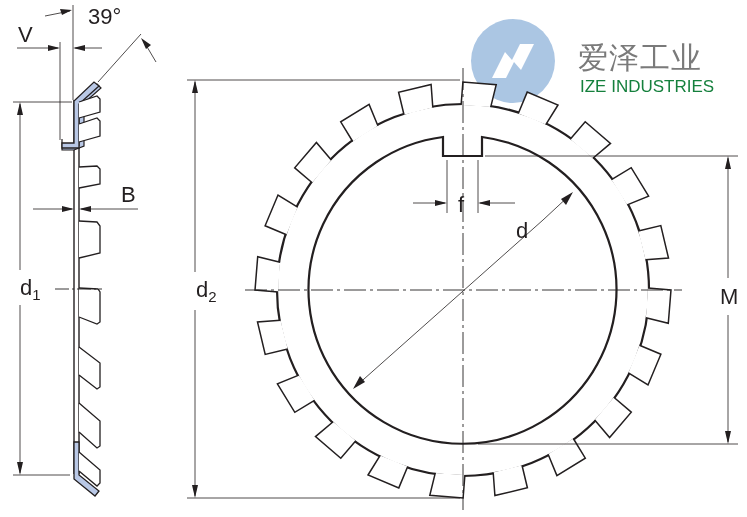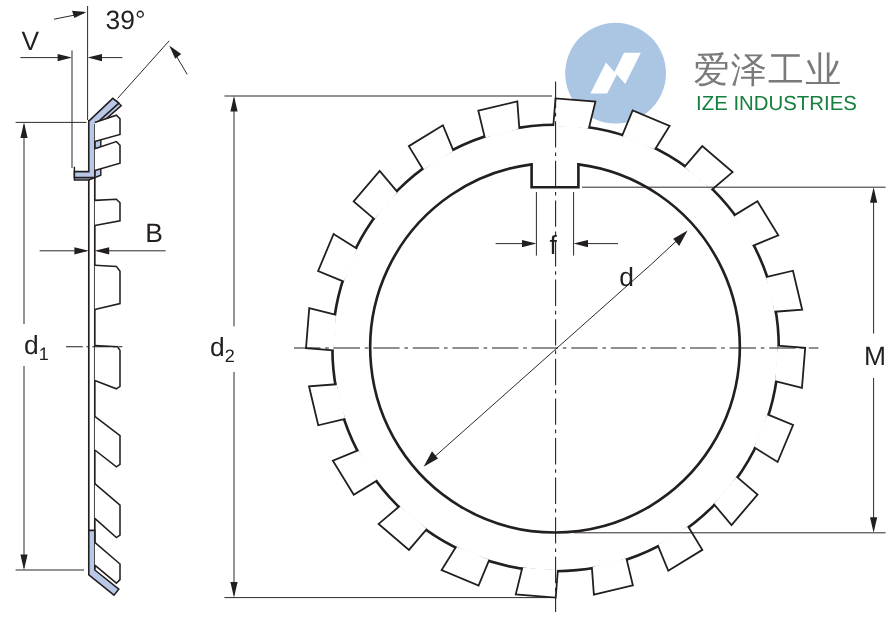--- a/index.html
+++ b/index.html
@@ -126,19 +126,19 @@
     <polygon points="573,192 561,199 566,205" fill="#231f20" stroke="none"></polygon>
     <line x1="543" y1="220" x2="571" y2="194" stroke-width="0.8"></line>
     <polygon points="353,389 365,382 360,376" fill="#231f20" stroke="none"></polygon>
   </g>
 </svg>
 
 <div class="lbl" style="left:18px;top:24px;">V</div>
 <div class="lbl" style="left:88px;top:6px;">39°</div>
 <div class="lbl" style="left:121px;top:184px;">B</div>
 <div class="lbl" style="left:20px;top:277px;"><span>d</span><sub>1</sub></div>
-<div class="lbl" style="left:175px;top:279px;"><span>d</span><sub>2</sub></div>
+<div class="lbl" style="left:196px;top:279px;"><span>d</span><sub>2</sub></div>
 <div class="lbl" style="left:458px;top:194px;">f</div>
 <div class="lbl" style="left:516px;top:220px;">d</div>
 <div class="lbl" style="left:720px;top:286px;">M</div>
 
 <div class="logo-cn">爱泽工业</div>
 <div class="logo-en">IZE INDUSTRIES</div>
 
 </body></html>

